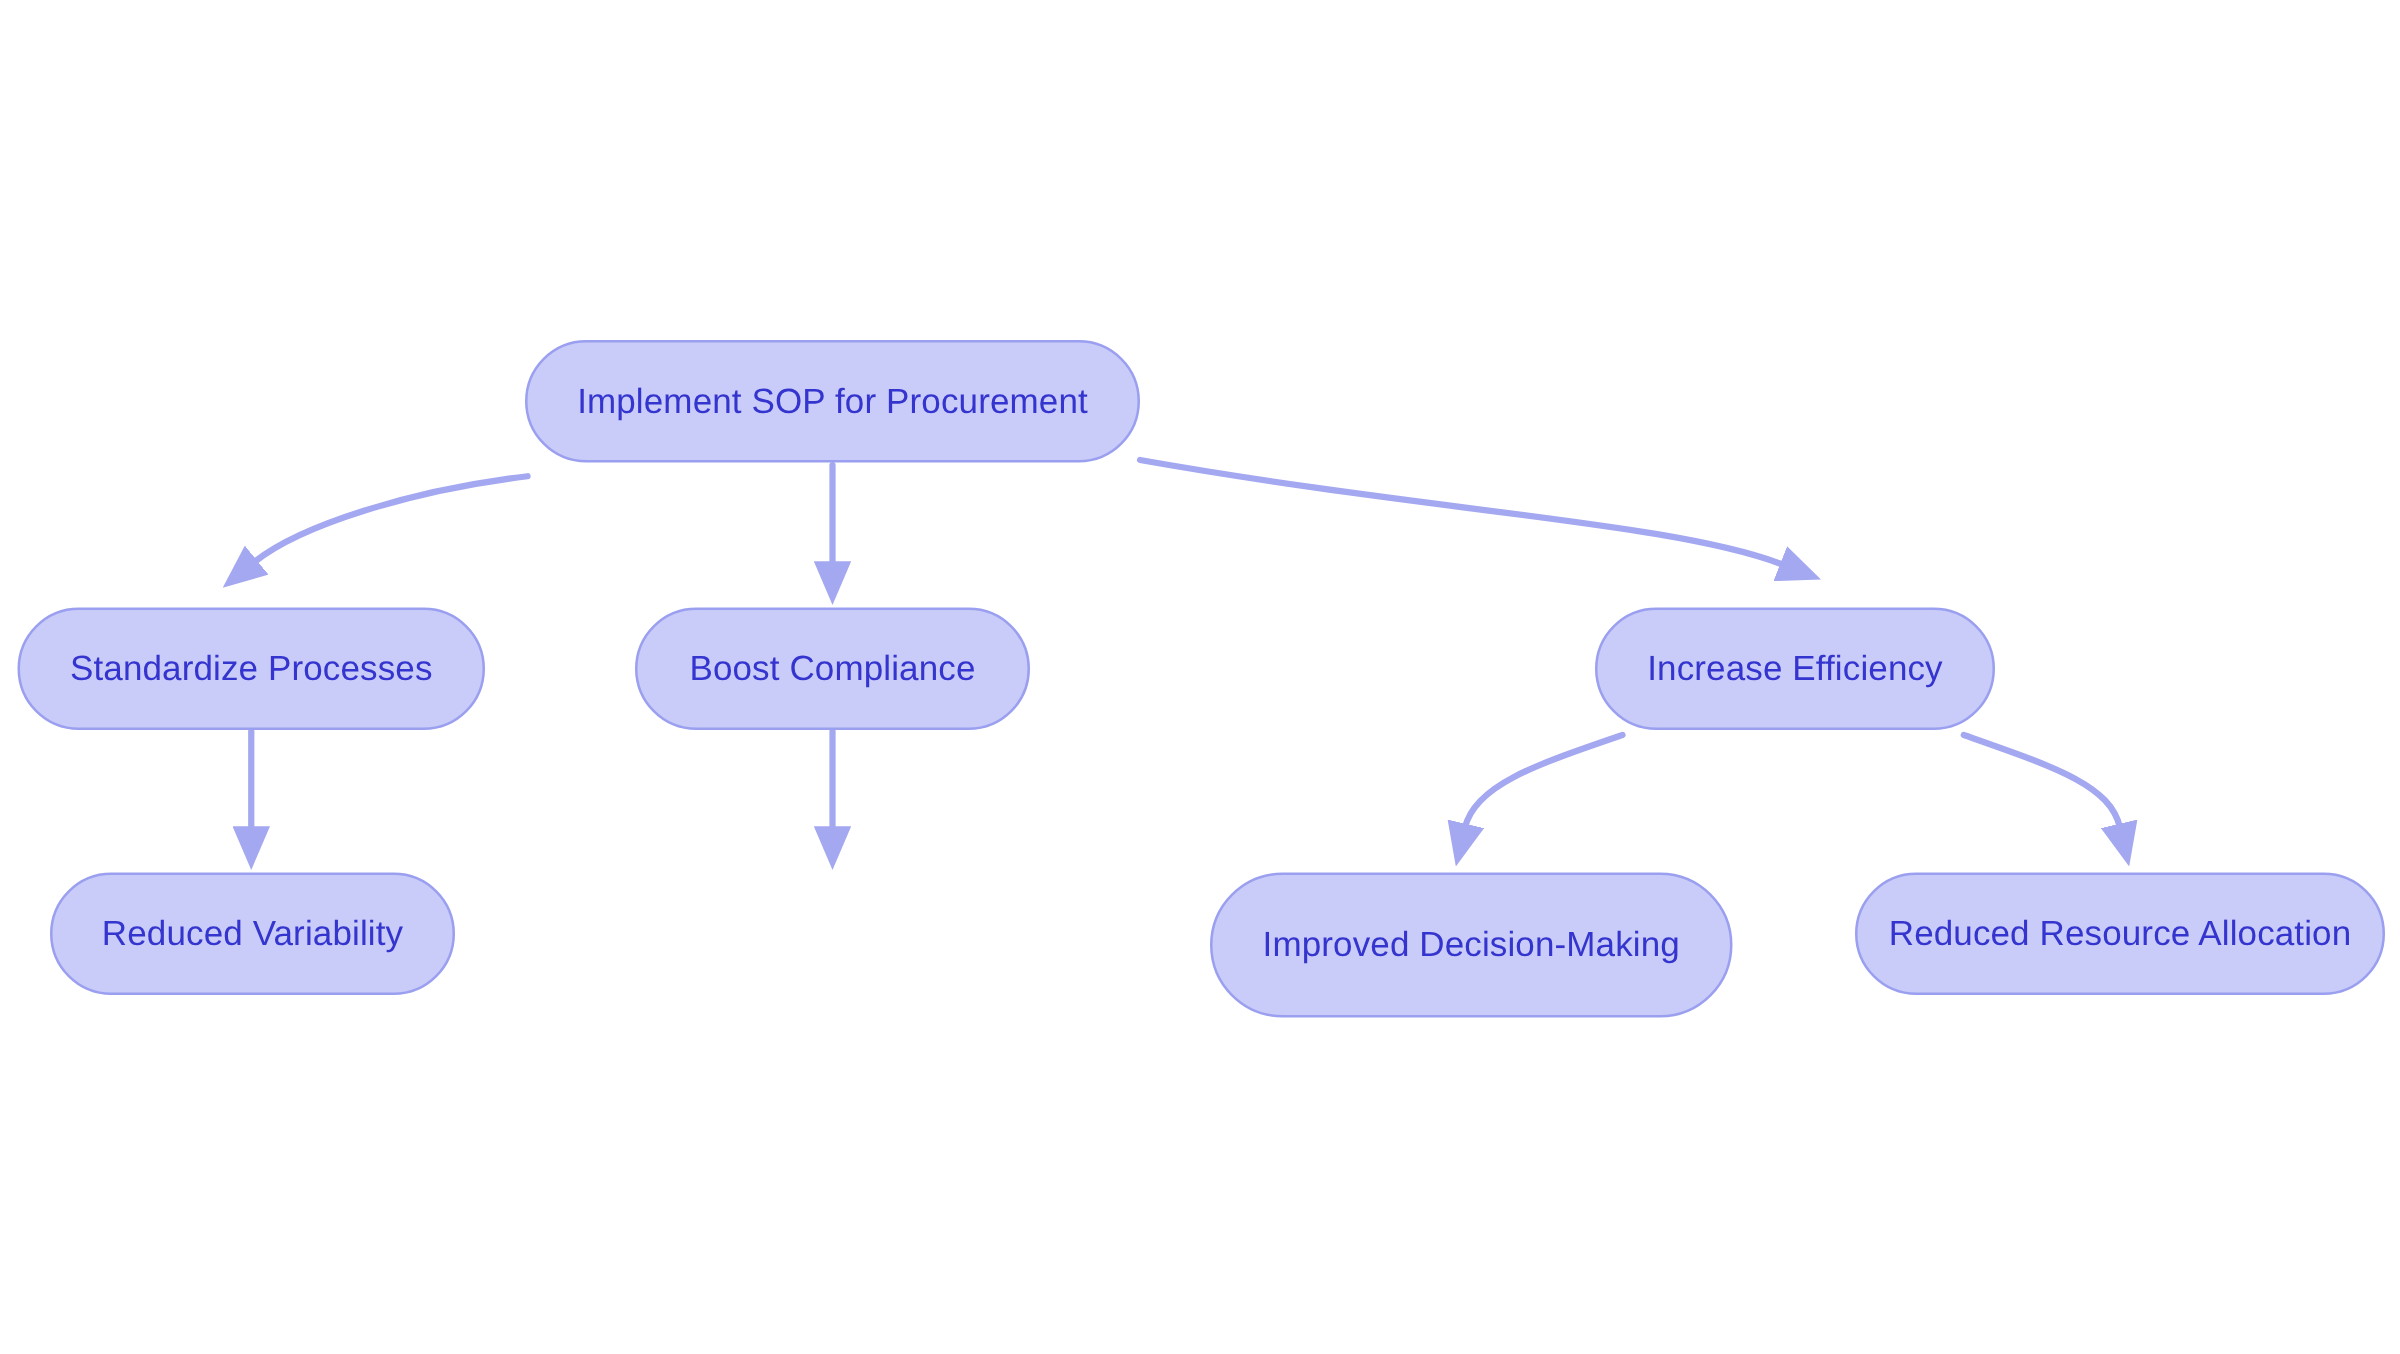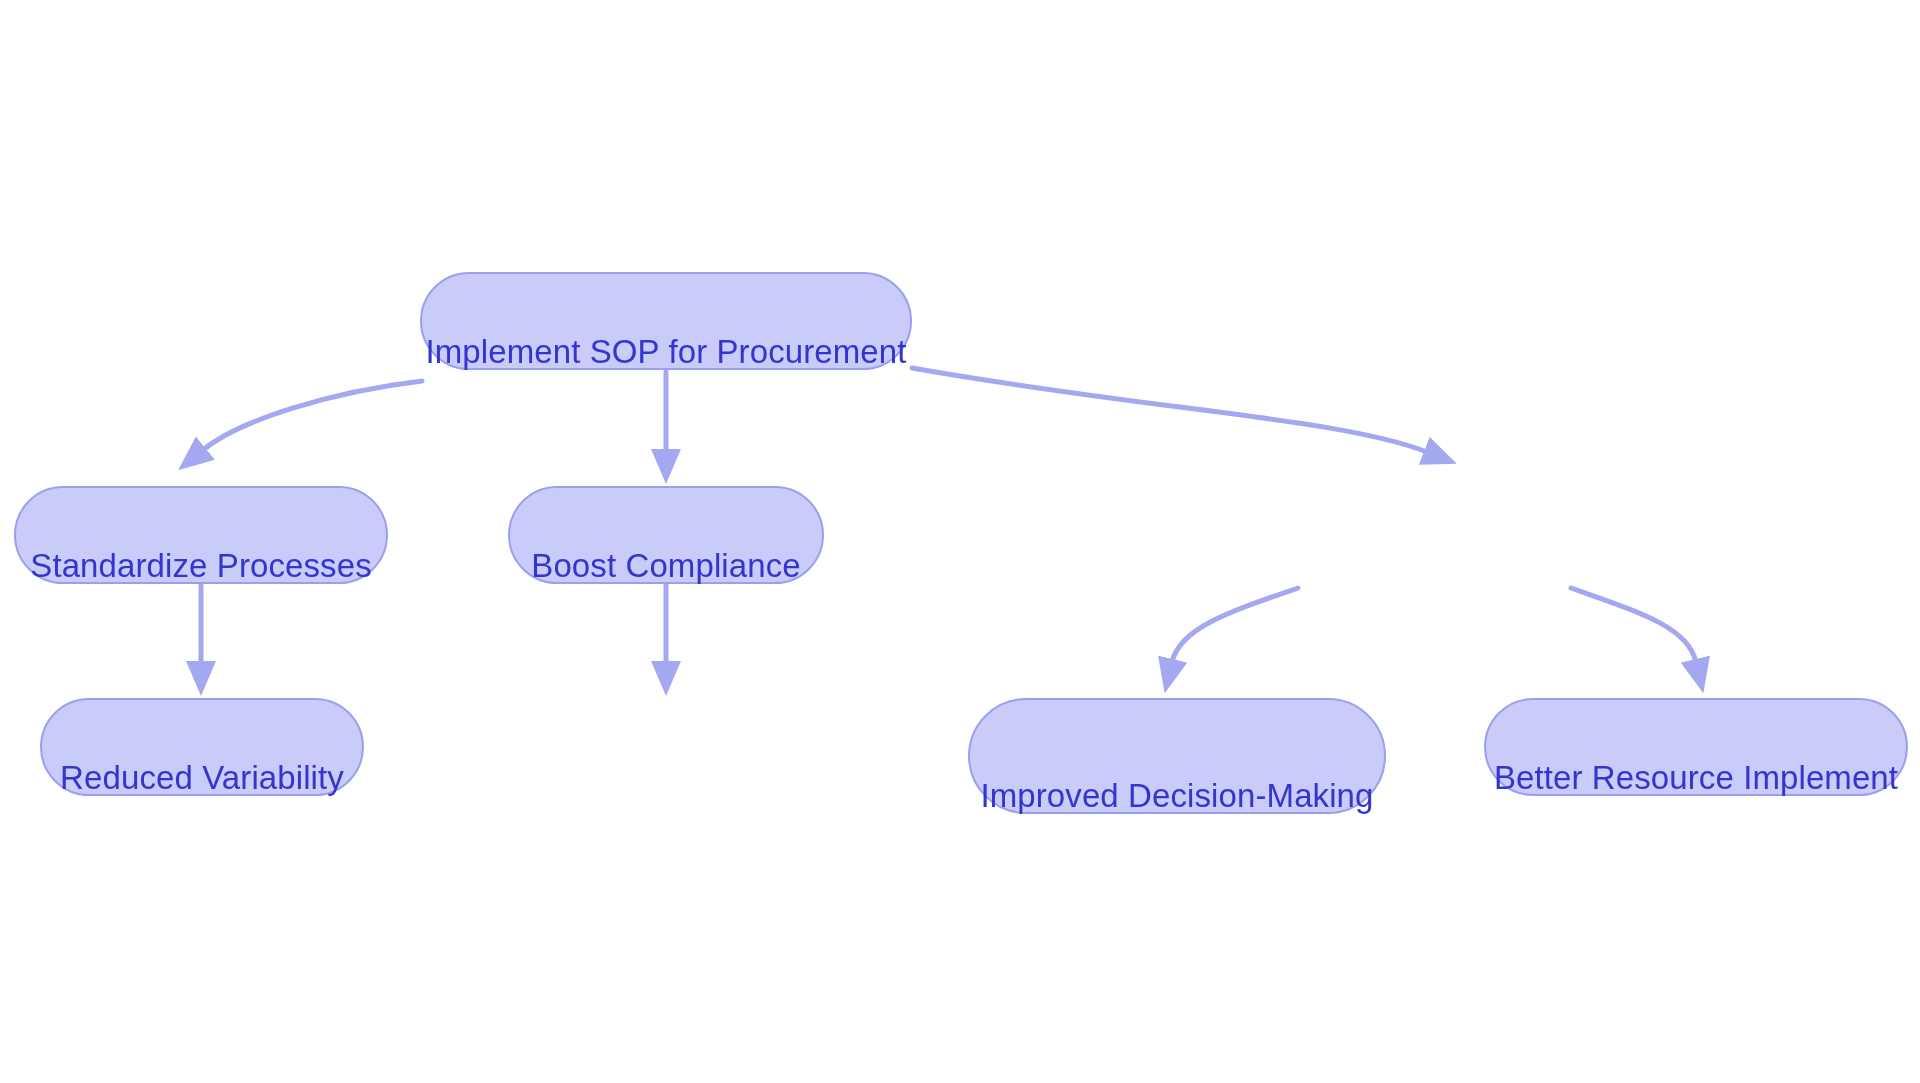--- a/index.html
+++ b/index.html
@@ -20,27 +20,27 @@
     left: 0;
     top: 0;
     width: 1920px;
     height: 1083px;
     pointer-events: none;
   }
   .node {
     position: absolute;
     box-sizing: border-box;
     display: flex;
-    align-items: flex-end;
+    align-items: center;
     justify-content: center;
     background: #c9cbf8;
     border: 2px solid #9a9ff0;
     border-radius: 999px;
     color: #3434cf;
-    font-size: 33px;
+    font-size: 28px;
     font-weight: 400;
     letter-spacing: 0.1px;
     white-space: nowrap;
     padding: 0 34px;
   }
   .node-label {
     display: block;
     line-height: 1;
   }
 </style>
@@ -76,27 +76,30 @@
   </div>
 
   <div class="node" style="left:508px; top:486px; width:316px; height:98px;">
     <span class="node-label">Boost Compliance</span>
   </div>
 
   <div class="node" style="left:14px; top:486px; width:374px; height:98px;">
     <span class="node-label">Standardize Processes</span>
   </div>
 
+  <div class="node" style="left:1276px; top:486px; width:320px; height:98px;">
+    <span class="node-label">Increase Efficiency</span>
+  </div>
 
   <div class="node" style="left:40px; top:698px; width:324px; height:98px;">
     <span class="node-label">Reduced Variability</span>
   </div>
 
 
   <div class="node" style="left:968px; top:698px; width:418px; height:116px;">
     <span class="node-label">Improved Decision-Making</span>
   </div>
 
   <div class="node" style="left:1484px; top:698px; width:424px; height:98px;">
-    <span class="node-label">Better Resource Implement</span>
+    <span class="node-label">Reduced Resource Allocation</span>
   </div>
 
 </div>
 
 </body></html>

